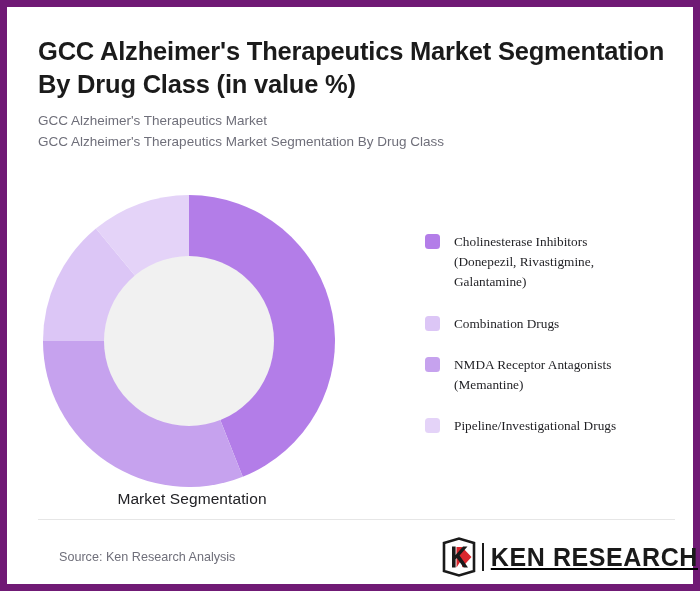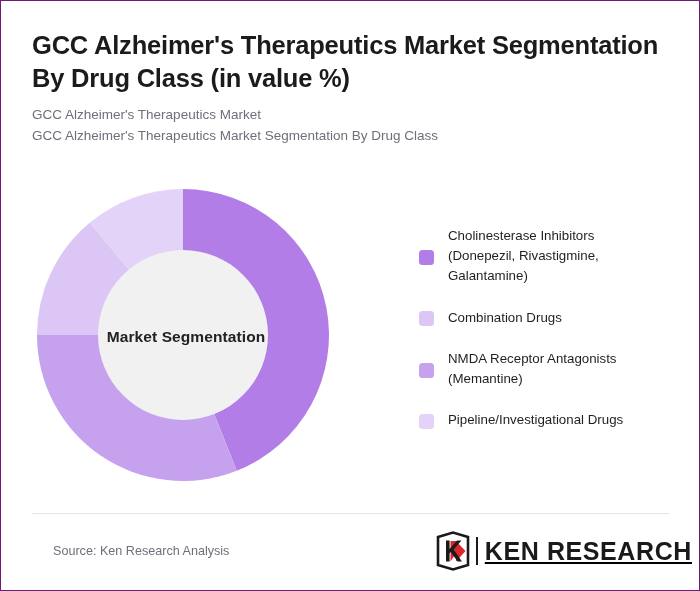--- a/index.html
+++ b/index.html
@@ -11,21 +11,21 @@
     height: 591px;
     background: #ffffff;
     font-family: "Liberation Sans", sans-serif;
     overflow: hidden;
   }
   .page {
     position: relative;
     width: 700px;
     height: 591px;
     box-sizing: border-box;
-    border: 1px solid #701a75;
+    border: 7px solid #701a75;
     background: #ffffff;
     padding-left: 36px;
   }
   .header {
     position: absolute;
     left: 31px;
     top: 28px;
     width: 630px;
   }
   .chart-title {
@@ -61,40 +61,40 @@
   .donut-svg {
     display: block;
   }
   .center-label {
     position: absolute;
     left: 0;
     top: 0;
     width: 330px;
     height: 330px;
     display: flex;
-    align-items: center;
+    align-items: flex-end;
     justify-content: center;
     pointer-events: none;
-    font-weight: bold;
   }
   .center-label span {
     font-size: 15.5px;
     color: #222226;
     letter-spacing: 0.1px;
   }
   .legend {
     position: absolute;
     left: 418px;
     top: 65px;
     width: 262px;
   }
   .legend-item {
     display: flex;
-    align-items: center;
+    align-items: flex-start;
     margin-bottom: 21px;
+    font-family: Liberation Serif, serif;
   }
   .legend-item:last-child {
     margin-bottom: 14px;
   }
   .legend-swatch {
     width: 15px;
     height: 15px;
     border-radius: 3.5px;
     flex: 0 0 auto;
     margin-top: 2px;

